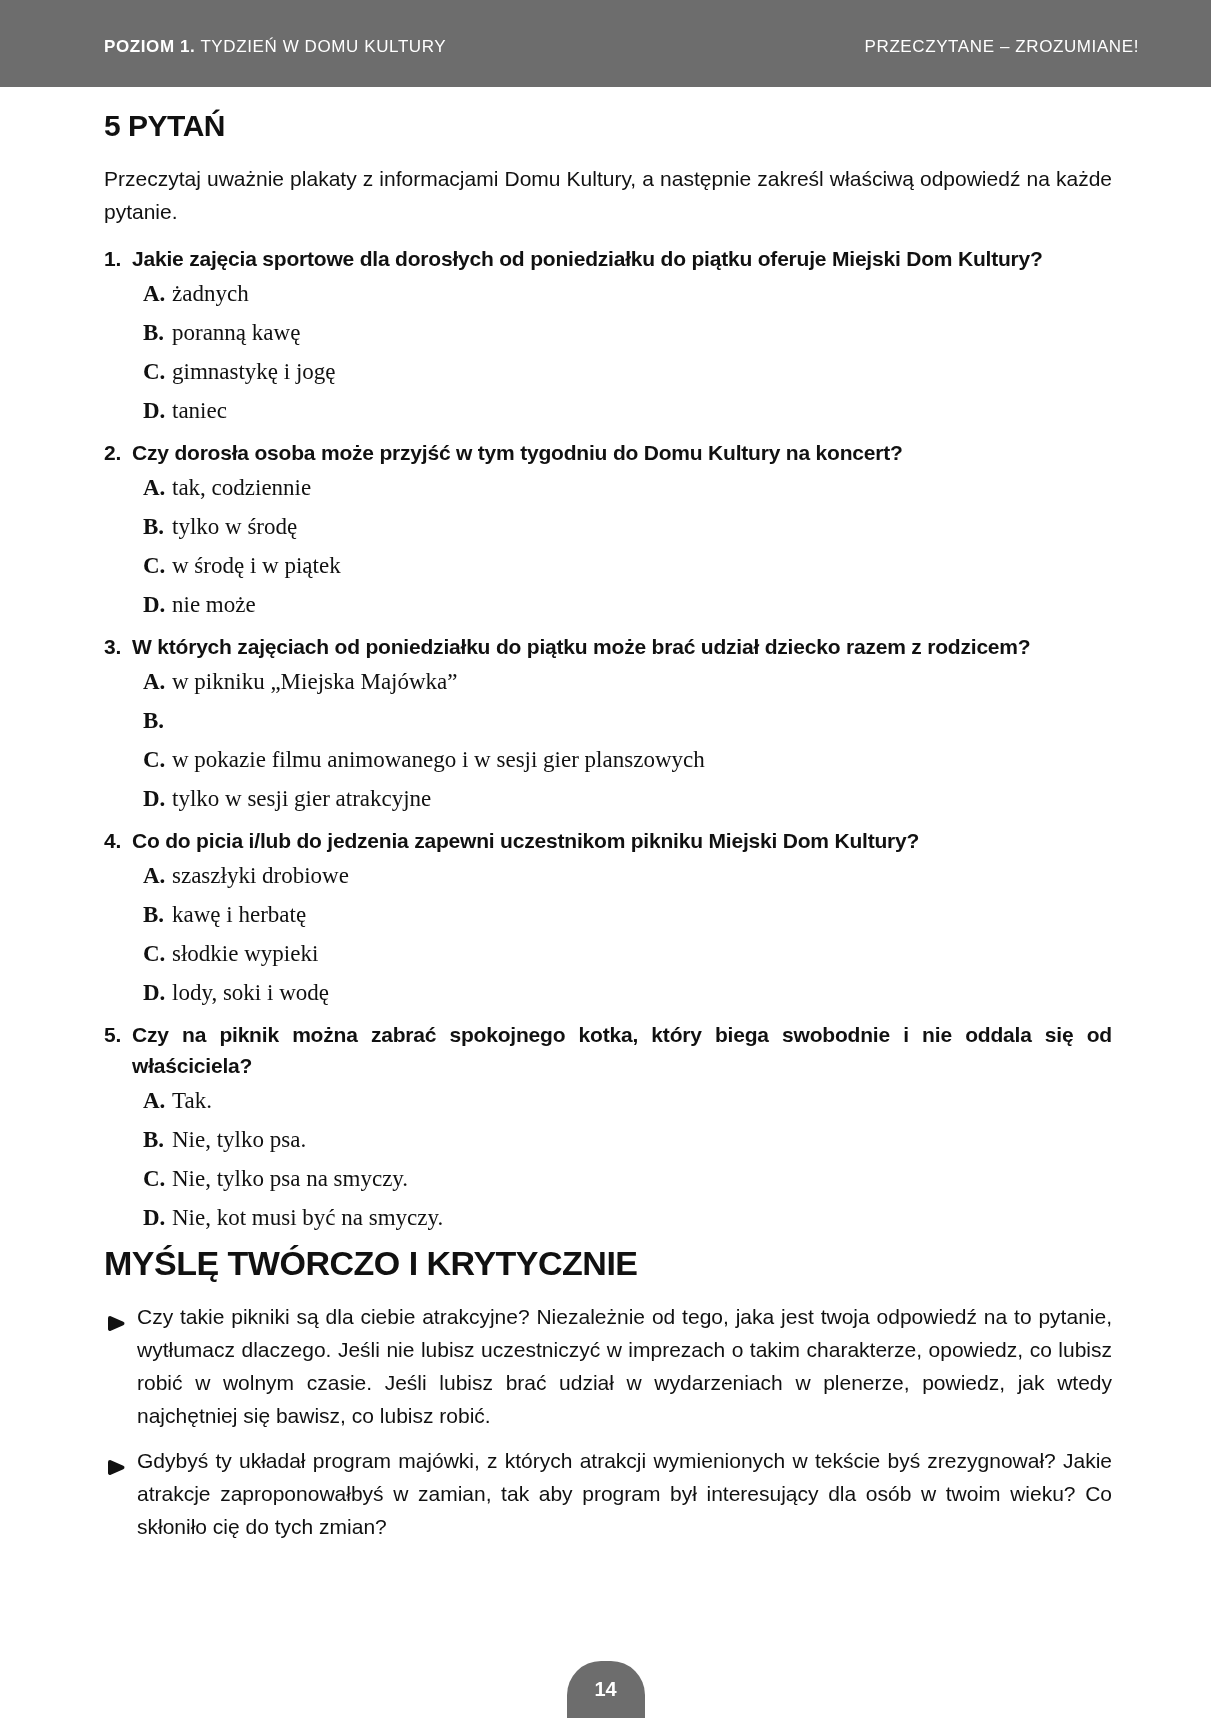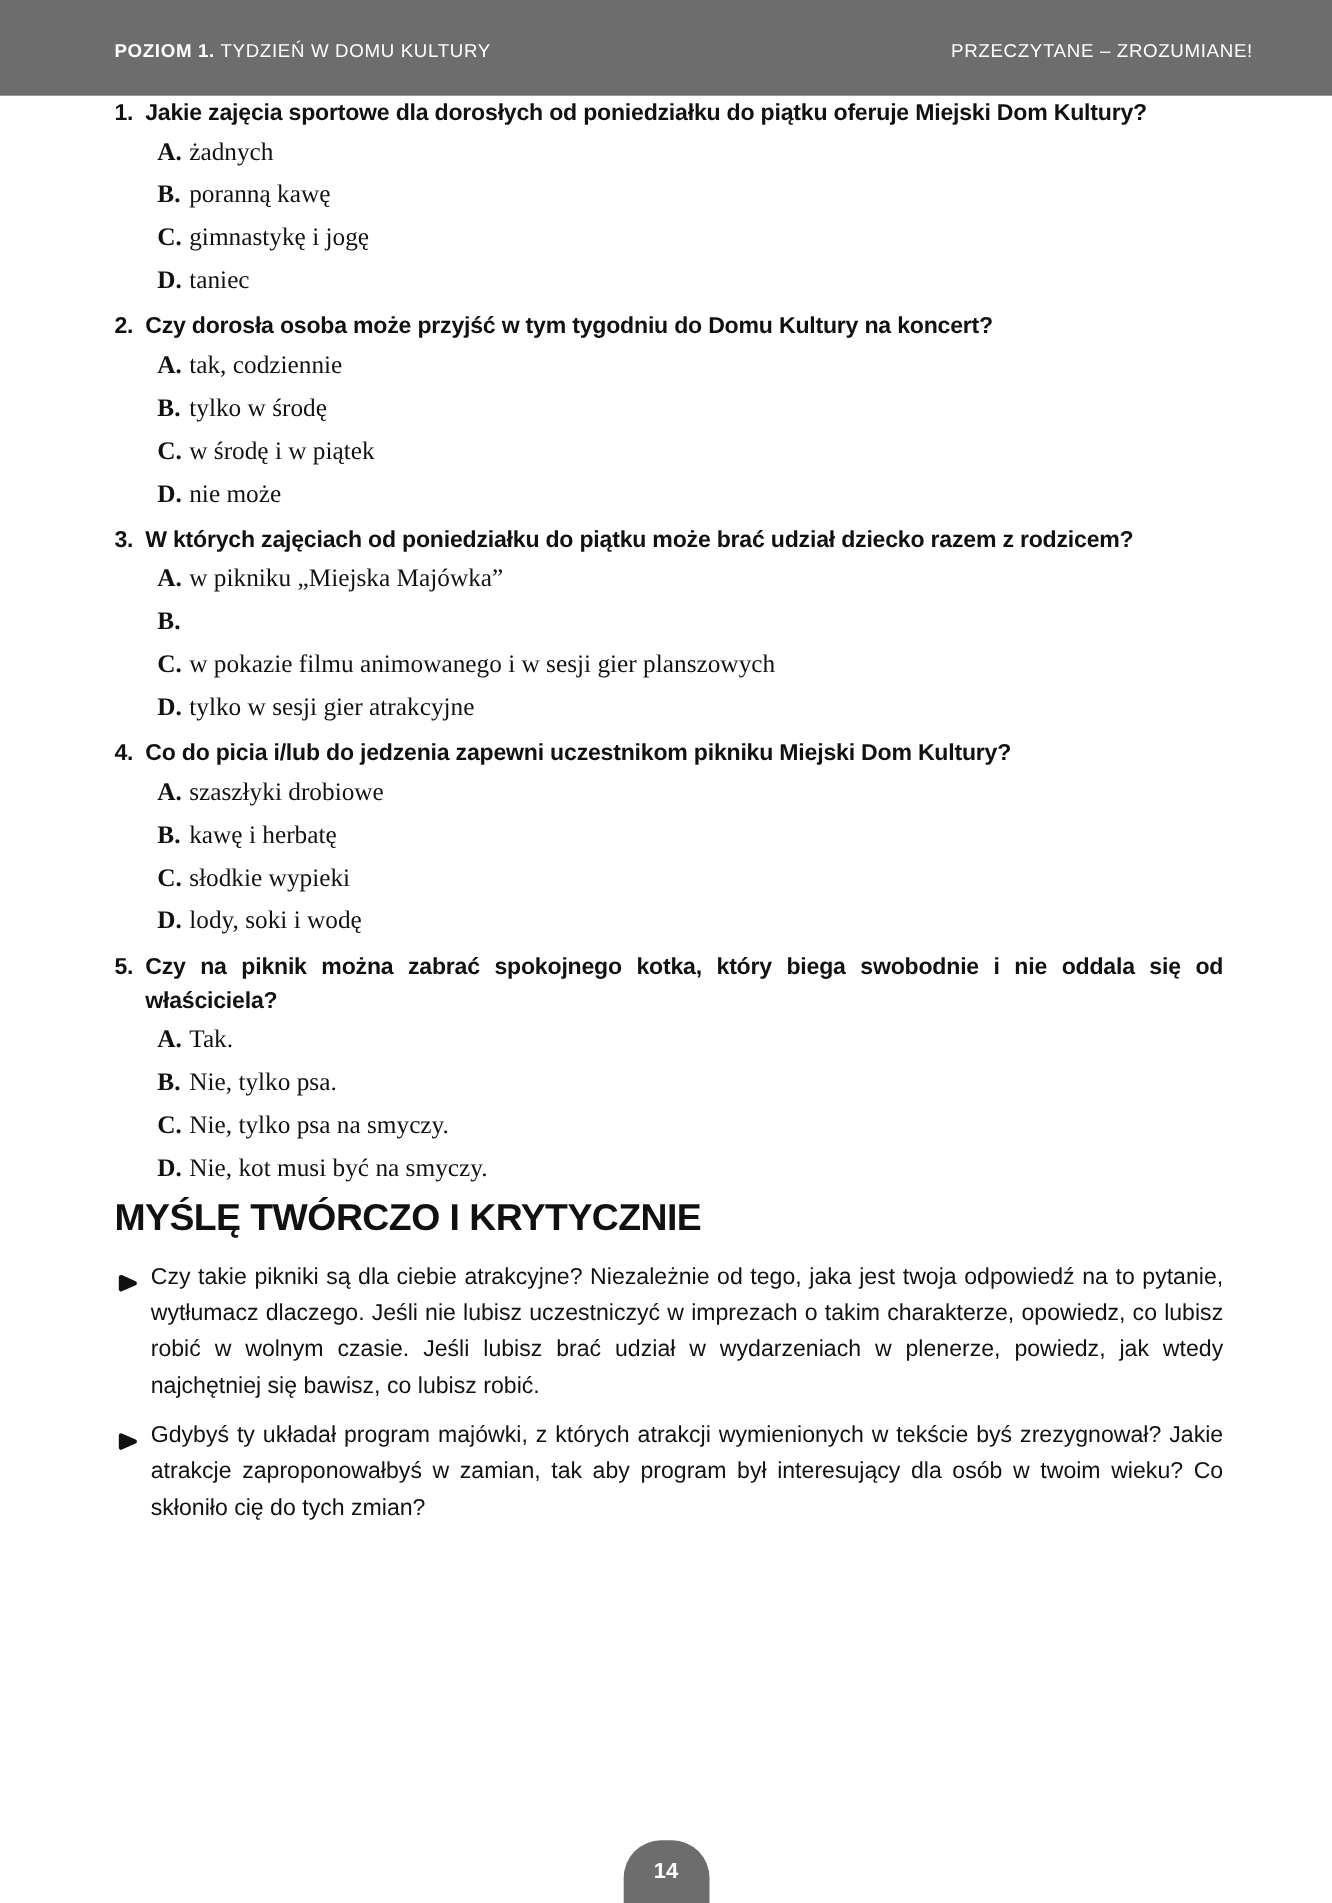--- a/index.html
+++ b/index.html
@@ -69,21 +69,21 @@
   .bullet {
     display:flex;
     font-size:21px; line-height:33px;
     margin-bottom:12px;
   }
   .bullet-marker { flex:none; width:33px; padding-top:8px; padding-left:3px; }
   .bullet-text { flex:1; text-align:justify; }
 
   
   .page-tab {
-    position:absolute; bottom:0; left:50%;
+    position:absolute; bottom:12px; left:50%;
     transform:translateX(-50%);
     width:78px; height:57px;
     background:#6d6d6d;
     border-radius:34px 34px 0 0;
     display:flex; justify-content:center; align-items:center;
     color:#ffffff; font-weight:bold; font-size:20px;
   }
 </style>
 </head>
 <body>
@@ -92,21 +92,23 @@
   <div class="header-left">
     <span class="lvl">POZIOM 1.</span>
     <span> </span>
     <span class="ttl">TYDZIEŃ W DOMU KULTURY</span>
   </div>
   <div class="header-right">PRZECZYTANE – ZROZUMIANE!</div>
 </div>
 
 <div class="content">
 
-
+  <h1 class="quiz-title">5 PYTAŃ</h1>
+
+  <p class="intro">Przeczytaj uważnie plakaty z informacjami Domu Kultury, a następnie zakreśl właściwą odpowiedź na każde pytanie.</p>
 
   <div class="question">
     <div class="q-line">
       <span class="q-num">1.</span>
       <span class="q-text">Jakie zajęcia sportowe dla dorosłych od poniedziałku do piątku oferuje Miejski Dom Kultury?</span>
     </div>
     <div class="options">
       <div class="option">
         <span class="opt-letter">A.</span>
         <span class="opt-text">żadnych</span>

